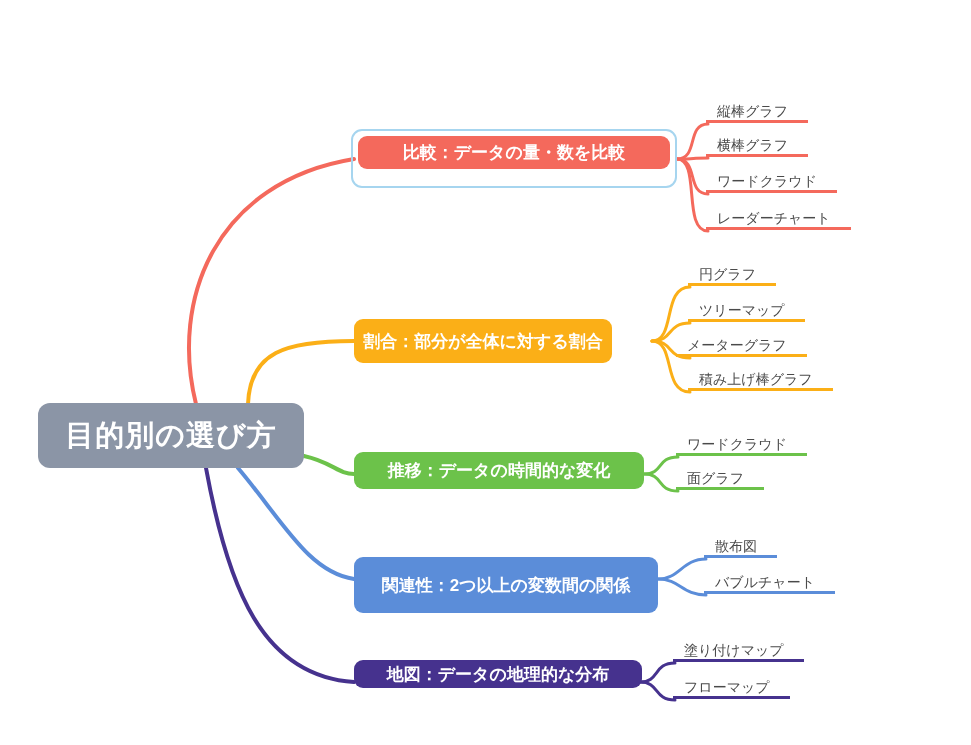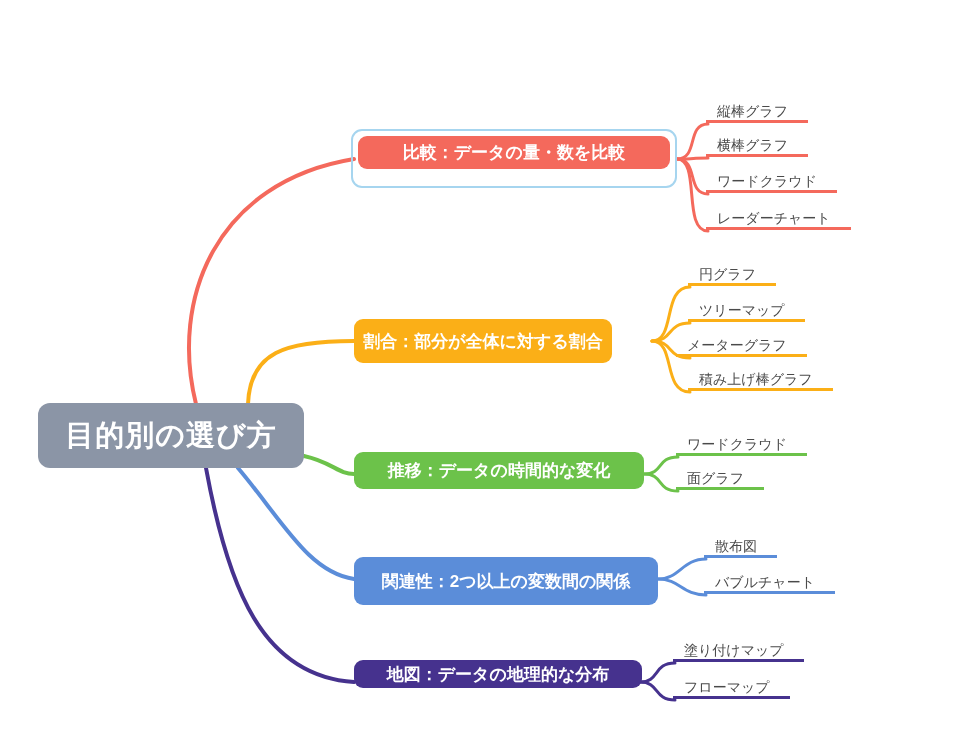--- a/index.html
+++ b/index.html
@@ -73,21 +73,21 @@
 
   <div class="node root-node">目的別の選び方</div>
 
   <div class="selection-outline"></div>
   <div class="node branch b0" style="left:358px;top:136px;width:312px;height:33px;">比較：データの量・数を比較</div>
 
   <div class="node branch b1" style="left:354px;top:319px;width:258px;height:44px;">割合：部分が全体に対する割合</div>
 
   <div class="node branch b2" style="left:354px;top:452px;width:290px;height:37px;">推移：データの時間的な変化</div>
 
-  <div class="node branch b3" style="left:354px;top:557px;width:304px;height:48px;">関連性：2つ以上の変数間の関係</div>
+  <div class="node branch b3" style="left:354px;top:557px;width:304px;height:56px;">関連性：2つ以上の変数間の関係</div>
 
   <div class="node branch b4" style="left:354px;top:660px;width:288px;height:28px;">地図：データの地理的な分布</div>
 
   <div class="leaf u0" style="left:706px;top:99px;">縦棒グラフ</div>
   <div class="leaf u0" style="left:706px;top:133px;">横棒グラフ</div>
   <div class="leaf u0" style="left:706px;top:169px;">ワードクラウド</div>
   <div class="leaf u0" style="left:706px;top:206px;">レーダーチャート</div>
 
   <div class="leaf u1" style="left:688px;top:262px;">円グラフ</div>
   <div class="leaf u1" style="left:688px;top:298px;">ツリーマップ</div>

